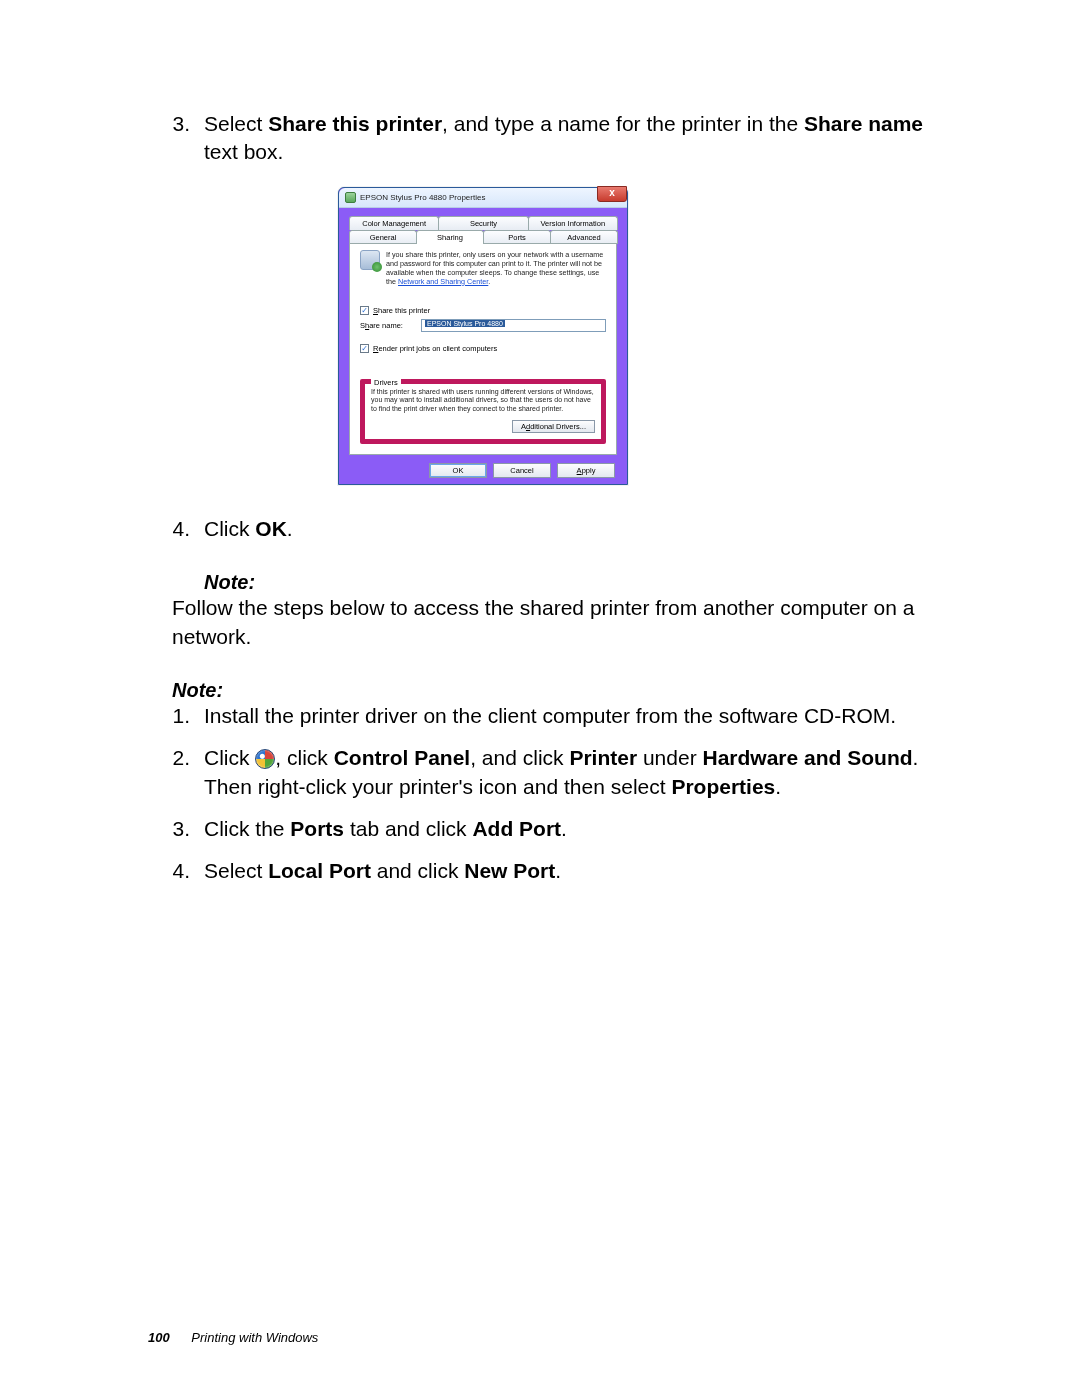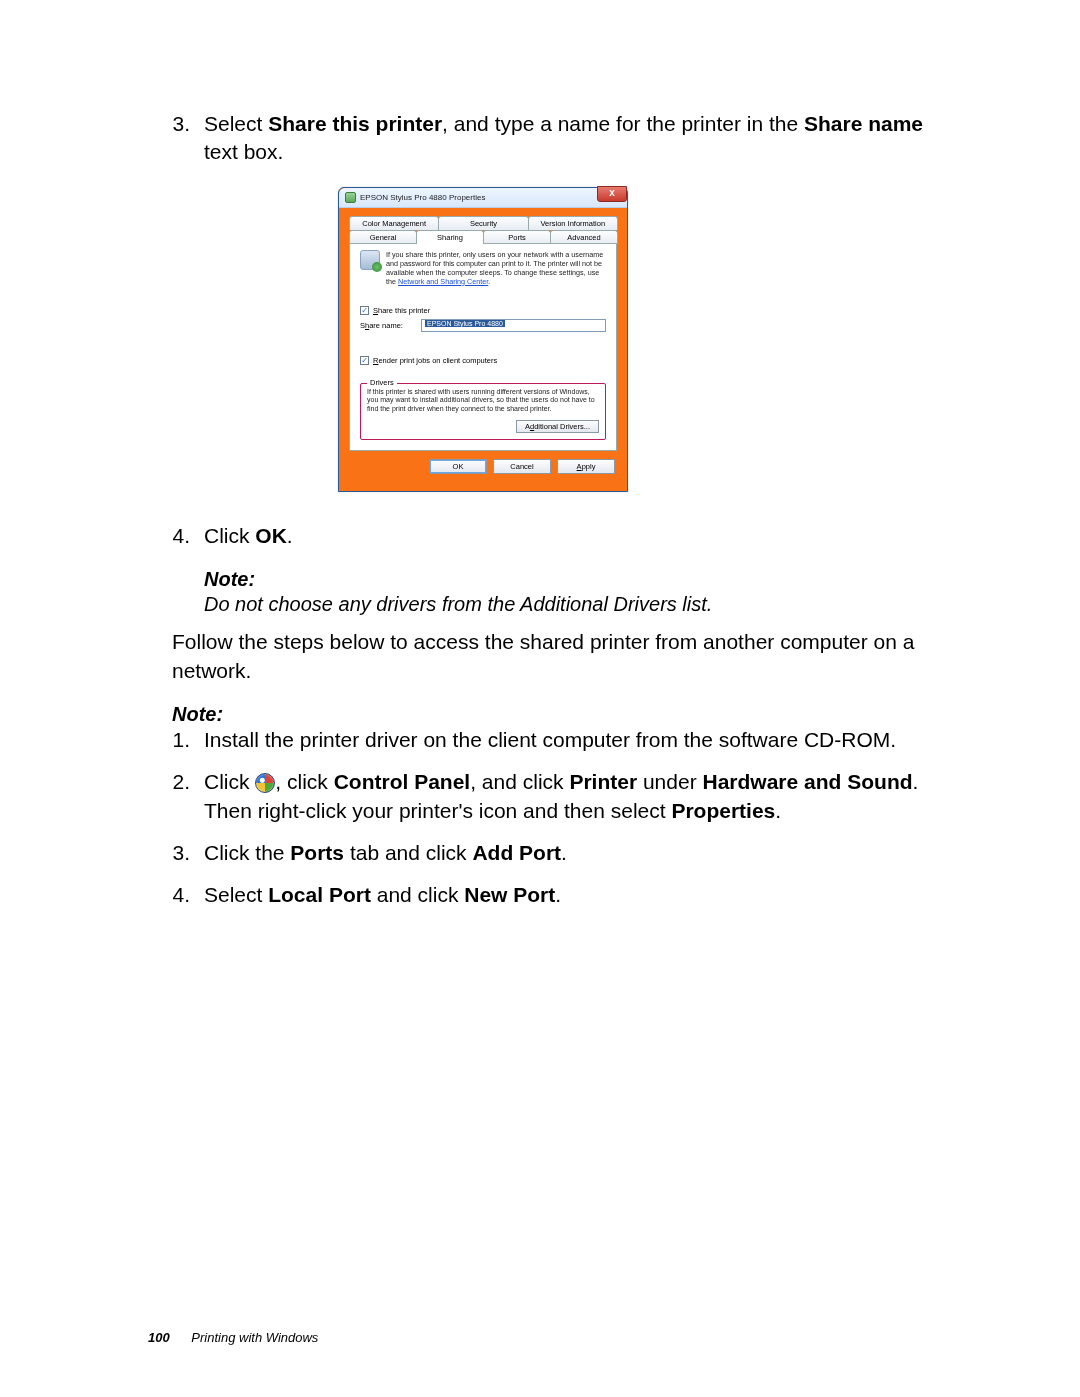--- a/index.html
+++ b/index.html
@@ -33,26 +33,26 @@
   .bold { font-weight: bold; }
 
   
   .dialog-wrap {
     margin: 20px 0 30px 190px;
     width: 290px;
   }
   .dialog {
     border: 1px solid #2a5a9a;
     border-radius: 6px 6px 0 0;
-    background: #f97316;
+    background: #8b5cf6;
     font-size: 8px;
     color: #000;
     box-shadow: 0 0 0 1px rgba(0,0,0,.05);
     position: relative;
-    padding-bottom: 17px;
+    padding-bottom: 6px;
   }
   .titlebar {
     display: flex;
     align-items: center;
     height: 20px;
     padding: 0 6px;
     background: linear-gradient(#eef5ff,#d7e7fb);
     border-radius: 6px 6px 0 0;
     border-bottom: 1px solid #b8cde6;
     position: relative;
@@ -138,42 +138,42 @@
     width: 9px; height: 9px;
     border: 1px solid #6a7a8a;
     background: #fff;
     color: #2a6fd4;
     font-size: 8px;
     line-height: 7px;
     text-align: center;
   }
   .field-row {
     display: flex; align-items: center; gap: 18px;
-    font-size: 7.5px; margin: 4px 0 24px;
+    font-size: 7.5px; margin: 4px 0 12px;
   }
   .text-input {
     flex: 1;
     border: 1px solid #7f9db9;
     height: 13px;
     padding: 0 3px;
     font-size: 7px;
     color: #fff;
     background: #fff;
   }
   .text-input .sel {
     display: inline-block;
     background: #2a5a9a;
     color: #fff;
     padding: 0 2px;
   }
   .group {
-    border: 1px solid #be185d;
+    border: 5px solid #be185d;
     border-radius: 2px;
     padding: 4px 6px 6px;
-    margin-top: 18px;
+    margin-top: 26px;
     position: relative;
   }
   .group-title {
     position: absolute; top: -6px; left: 6px;
     background: #fff; padding: 0 3px;
     font-size: 7.5px;
   }
   .group-text {
     font-size: 7px; line-height: 1.25; color: #222;
     margin-bottom: 6px;
@@ -197,21 +197,21 @@
   .bottom-btns .win-btn { min-width: 58px; padding: 2px 8px; }
   .win-btn.primary { box-shadow: 0 0 0 1px #6aa7e8 inset; }
   .underline { text-decoration: underline; }
 
   
   .note-label {
     font-family: Arial, Helvetica, sans-serif;
     font-weight: bold;
     font-style: italic;
     font-size: 20px;
-    margin-top: 18px;
+    margin-top: 28px;
   }
   .note-body {
     font-style: italic;
     font-size: 20px;
     line-height: 1.35;
     margin-bottom: 10px;
   }
   h2.section {
     font-family: Arial, Helvetica, sans-serif;
     font-weight: bold;
@@ -320,21 +320,20 @@
 
   <div class="ol-item">
     <div class="ol-num">4.</div>
     <div class="ol-body">
       <span>Click </span><span class="bold">OK</span><span>.</span>
     </div>
   </div>
 
   <div style="padding-left:56px;">
     <div class="note-label">Note:</div>
-    <div class="note-body">Do not choose any drivers from the Additional Drivers list.</div>
   </div>
 
 
   <div class="para" style="padding-left:24px;">Follow the steps below to access the shared printer from another computer on a network.</div>
 
   <div style="padding-left:24px;">
     <div class="note-label">Note:</div>
   </div>
 
   <div class="ol-item">

